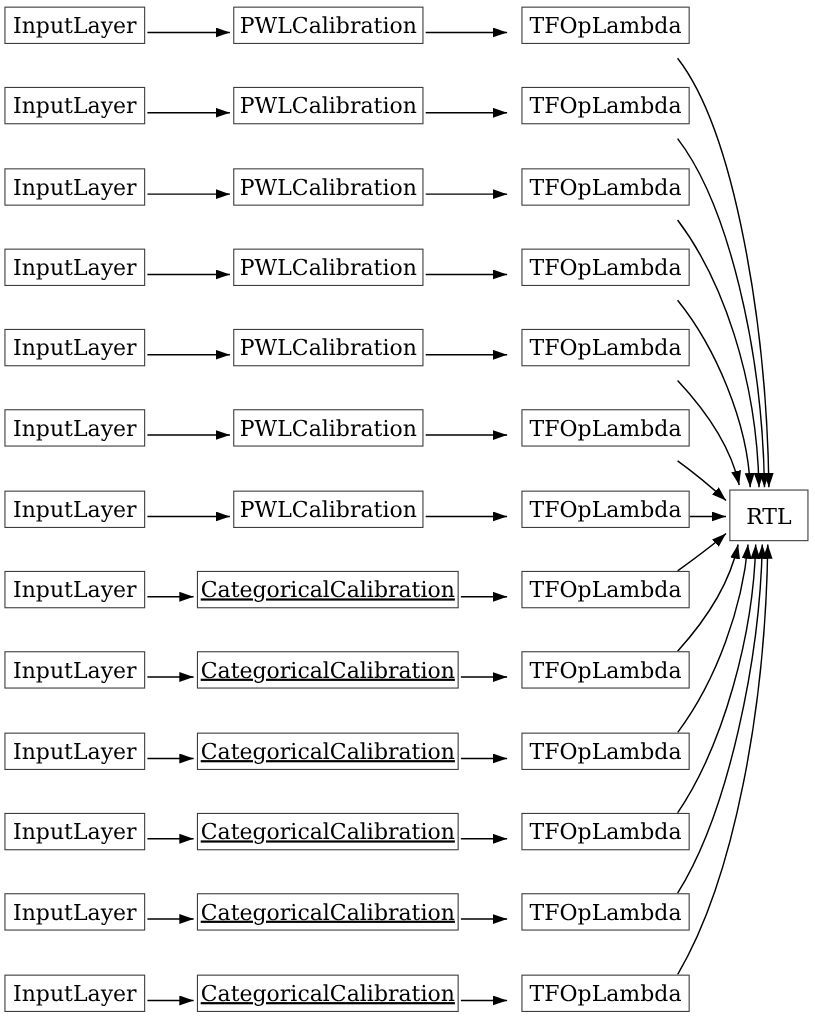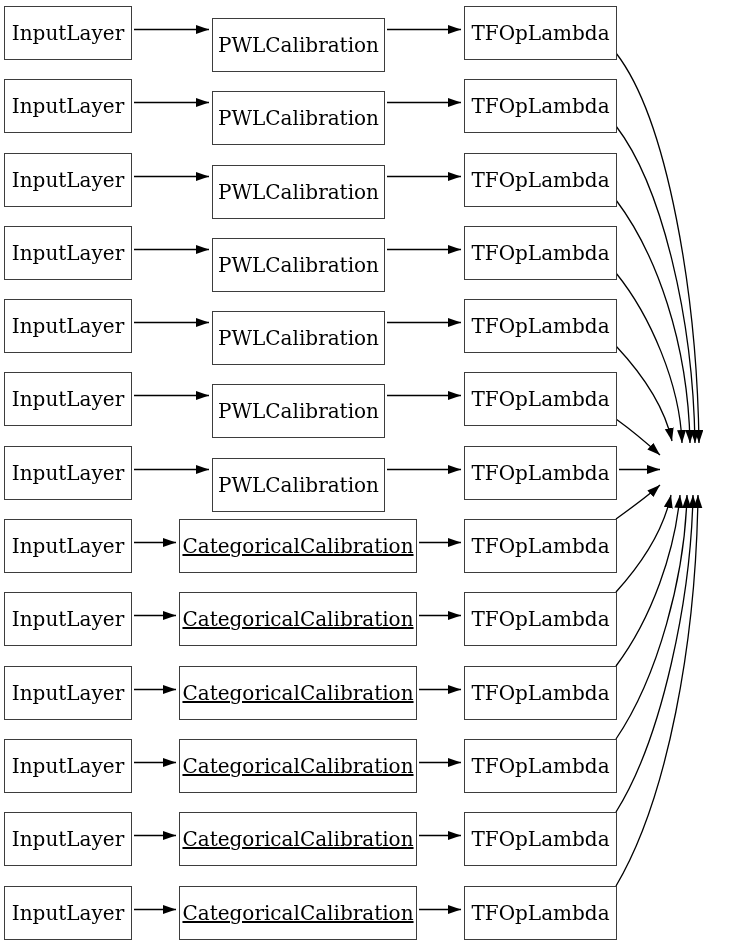--- a/index.html
+++ b/index.html
@@ -17,35 +17,35 @@
   }
   #edges {
     position: absolute;
     left: 0;
     top: 0;
     width: 741px;
     height: 940px;
   }
   .node {
     position: absolute;
-    height: 54px;
+    height: 34px;
     box-sizing: border-box;
     border: 1.6px solid #3d3d3d;
     background: #ffffff;
     display: flex;
     align-items: center;
     justify-content: center;
     font-size: 20px;
     color: #000000;
     white-space: nowrap;
   }
   .col-input  { left: 4px;   width: 128px; }
-  .col-pwl    { left: 212px; width: 173px; margin-top: 12px; }
+  .col-pwl    { left: 212px; width: 173px; }
   .col-cat    { left: 179px; width: 238px; text-decoration: underline; }
-  .col-lambda { left: 464px; width: 153px; }
+  .col-lambda { left: 474px; width: 153px; }
   .col-rtl    { left: 663px; top: 445px; width: 72px; height: 47px; }
 
   .r1  { top: 6px;   }
   .r2  { top: 79px;  }
   .r3  { top: 153px; }
   .r4  { top: 226px; }
   .r5  { top: 299px; }
   .r6  { top: 372px; }
   .r7  { top: 446px; }
   .r8  { top: 519px; }
@@ -161,14 +161,15 @@
   <div class="node col-lambda r11">TFOpLambda</div>
 
   <div class="node col-input r12">InputLayer</div>
   <div class="node col-cat r12">CategoricalCalibration</div>
   <div class="node col-lambda r12">TFOpLambda</div>
 
   <div class="node col-input r13">InputLayer</div>
   <div class="node col-cat r13">CategoricalCalibration</div>
   <div class="node col-lambda r13">TFOpLambda</div>
 
+  <div class="node col-rtl">RTL</div>
 
 </div>
 
 </body></html>

